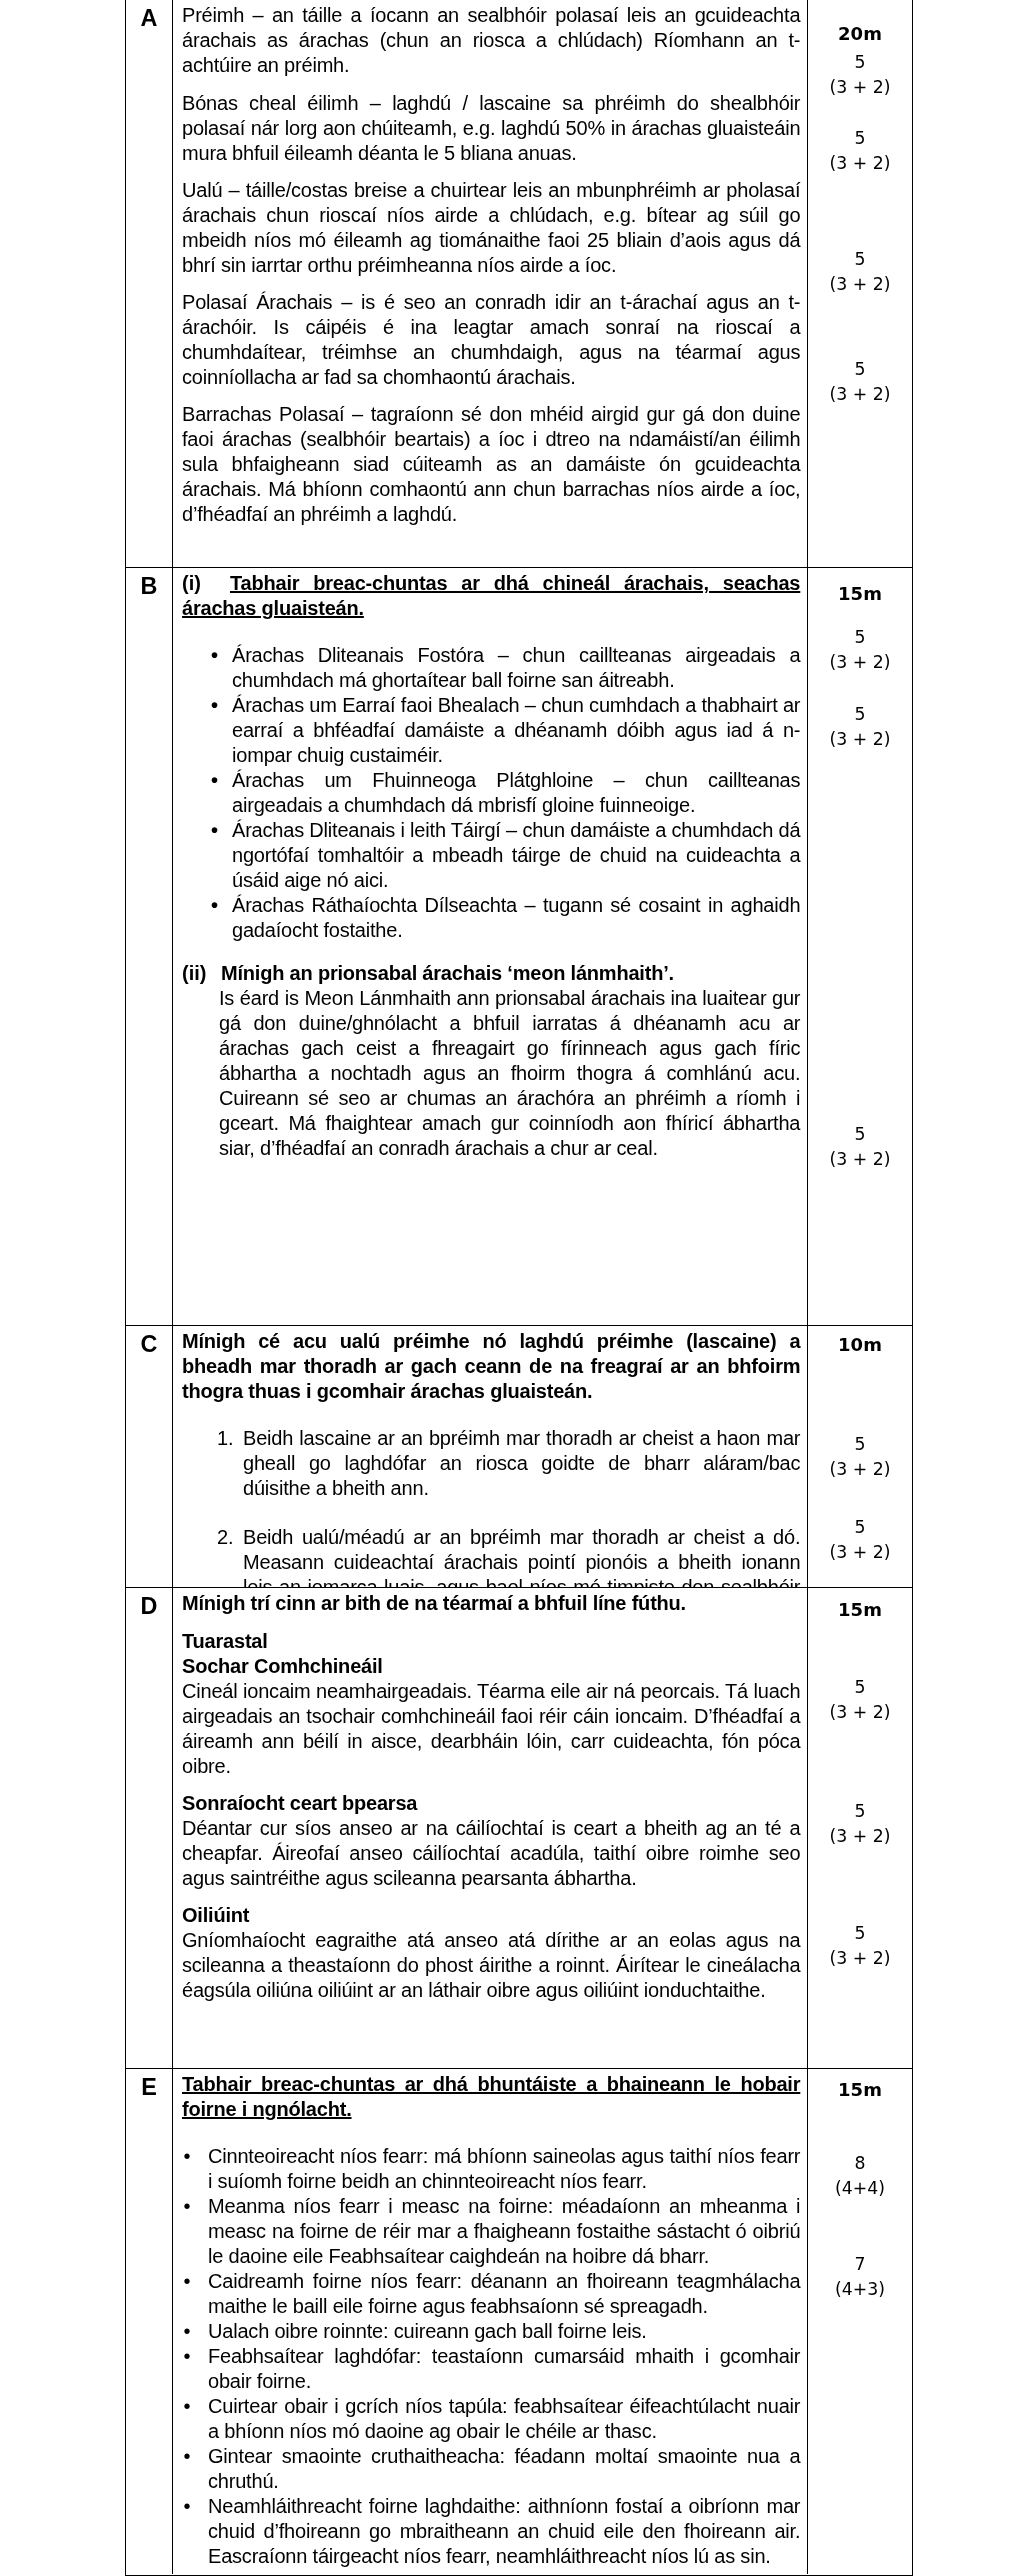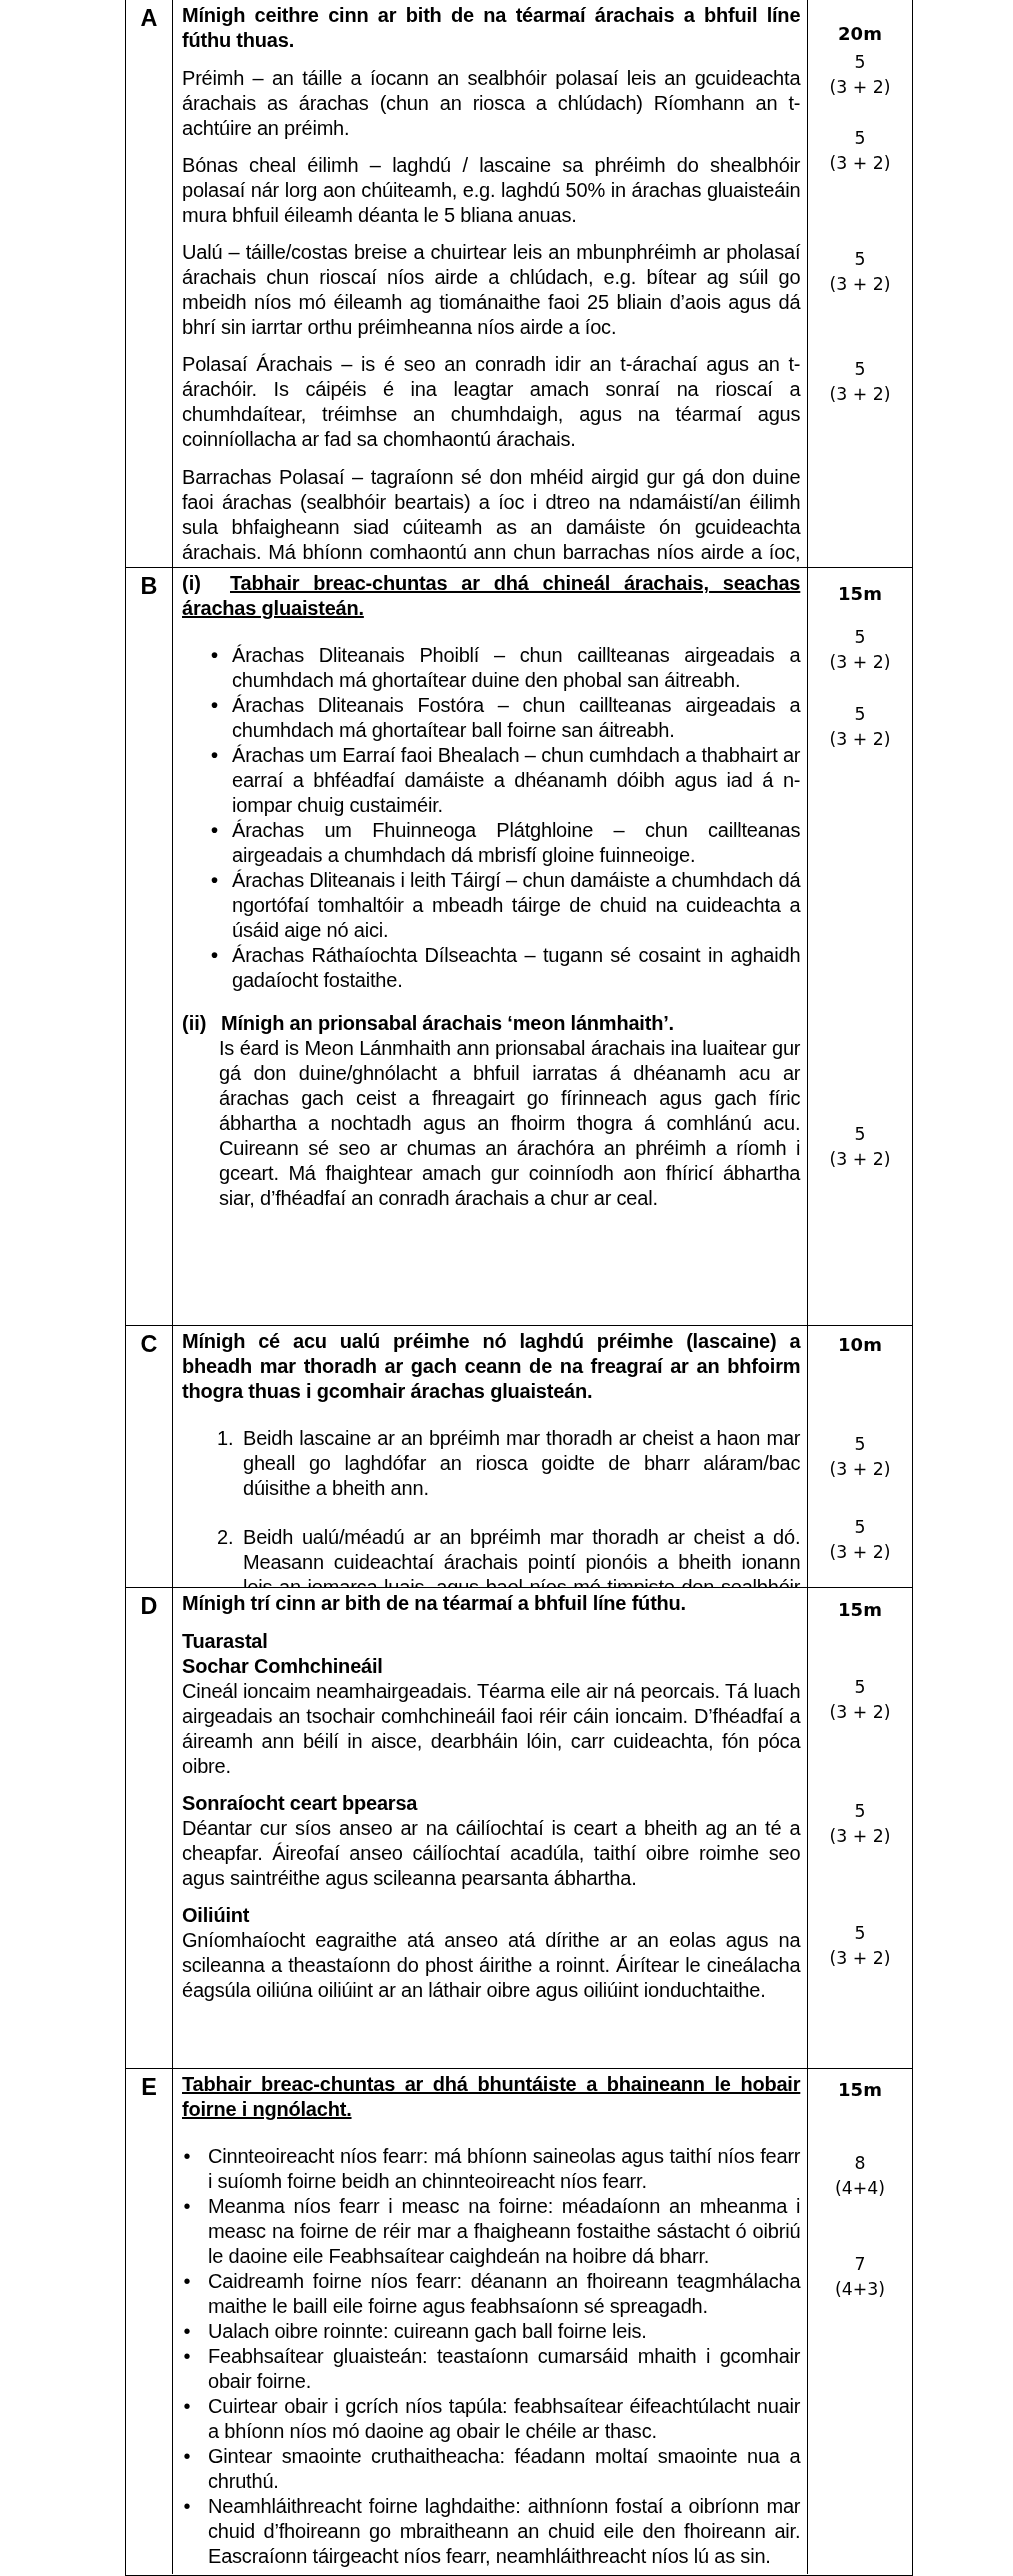--- a/index.html
+++ b/index.html
@@ -57,21 +57,20 @@
 </head>
 <body>
 
 <div class="doc-table">
 
   <section class="trow" style="height:568px">
     <div class="cell-letter">
       <span>A</span>
     </div>
     <div class="cell-text">
-      <p class="q">Mínigh ceithre cinn ar bith de na téarmaí árachais a bhfuil líne fúthu thuas.</p>
       <p class="def"><b>Préimh – </b><span>an táille a íocann an sealbhóir polasaí leis an gcuideachta árachais as árachas (chun an riosca a chlúdach) Ríomhann an t-achtúire an préimh.</span></p>
       <p class="def"><b>Bónas cheal éilimh – </b><span>laghdú / lascaine sa phréimh do shealbhóir polasaí nár lorg aon chúiteamh, e.g. laghdú 50% in árachas gluaisteáin mura bhfuil éileamh déanta le 5 bliana anuas.</span></p>
       <p class="def"><b>Ualú – </b><span>táille/costas breise a chuirtear leis an mbunphréimh ar pholasaí árachais chun rioscaí níos airde a chlúdach, e.g. bítear ag súil go mbeidh níos mó éileamh ag tiománaithe faoi 25 bliain d’aois agus dá bhrí sin iarrtar orthu préimheanna níos airde a íoc.</span></p>
       <p class="def"><b>Polasaí Árachais – </b><span>is é seo an conradh idir an t-árachaí agus an t-árachóir. Is cáipéis é ina leagtar amach sonraí na rioscaí a chumhdaítear, tréimhse an chumhdaigh, agus na téarmaí agus coinníollacha ar fad sa chomhaontú árachais.</span></p>
       <p class="def"><b>Barrachas Polasaí – </b><span>tagraíonn sé don mhéid airgid gur gá don duine faoi árachas (sealbhóir beartais) a íoc i dtreo na ndamáistí/an éilimh sula bhfaigheann siad cúiteamh as an damáiste ón gcuideachta árachais.  Má bhíonn comhaontú ann chun barrachas níos airde a íoc, d’fhéadfaí an phréimh a laghdú.</span></p>
     </div>
     <div class="cell-marks">
       <div class="mhead" style="padding-top:21px">20m</div>
       <div class="mark" style="top:50px">
           <div>5</div>
@@ -92,21 +91,20 @@
     </div>
   </section>
 
   <section class="trow" style="height:758px">
     <div class="cell-letter">
       <span>B</span>
     </div>
     <div class="cell-text">
       <p class="q qgap"><span class="plabel-i">(i)</span><span>Tabhair breac-chuntas ar dhá chineál árachais, seachas árachas gluaisteán.</span></p>
       <ul class="b-list">
-        <li class="blt"><b>Árachas Dliteanais Phoiblí – </b><span>chun caillteanas airgeadais a chumhdach má ghortaítear duine den phobal san áitreabh.</span></li>
         <li class="blt"><b>Árachas Dliteanais Fostóra – </b><span>chun caillteanas airgeadais a chumhdach má ghortaítear ball foirne san áitreabh.</span></li>
         <li class="blt"><b>Árachas um Earraí faoi Bhealach – </b><span>chun cumhdach a thabhairt ar earraí a bhféadfaí damáiste a dhéanamh dóibh agus iad á n-iompar chuig custaiméir.</span></li>
         <li class="blt"><b>Árachas um Fhuinneoga Plátghloine – </b><span>chun caillteanas airgeadais a chumhdach dá mbrisfí gloine fuinneoige.</span></li>
         <li class="blt"><b>Árachas Dliteanais i leith Táirgí – </b><span>chun damáiste a chumhdach dá ngortófaí tomhaltóir a mbeadh táirge de chuid na cuideachta a úsáid aige nó aici.</span></li>
         <li class="blt"><b>Árachas Ráthaíochta Dílseachta – </b><span>tugann sé cosaint in aghaidh gadaíocht fostaithe.</span></li>
       </ul>
       <div class="part-ii">
         <p class="part-ii-head"><span class="plabel-ii">(ii)</span><span>Mínigh an prionsabal árachais ‘meon lánmhaith’.</span></p>
         <p class="part-ii-ans ansline"><span>Is éard is Meon Lánmhaith ann prionsabal árachais ina luaitear gur gá don duine/ghnólacht a bhfuil iarratas á dhéanamh acu ar árachas gach ceist a fhreagairt go fírinneach agus gach </span><b>fíric ábhartha</b><span> a nochtadh agus an fhoirm thogra á comhlánú acu. Cuireann sé seo ar chumas an árachóra an phréimh a ríomh i gceart.  Má fhaightear amach gur coinníodh aon fhíricí ábhartha siar, d’fhéadfaí an conradh árachais a chur ar ceal.</span></p>
       </div>
@@ -187,21 +185,21 @@
     <div class="cell-letter">
       <span>E</span>
     </div>
     <div class="cell-text">
       <p class="q qgap">Tabhair breac-chuntas ar dhá bhuntáiste a bhaineann le hobair foirne i ngnólacht.</p>
       <ul class="e-list">
         <li>Cinnteoireacht níos fearr: má bhíonn saineolas agus taithí níos fearr i suíomh foirne beidh an chinnteoireacht níos fearr.</li>
         <li>Meanma níos fearr i measc na foirne: méadaíonn an mheanma i measc na foirne de réir mar a fhaigheann fostaithe sástacht ó oibriú le daoine eile Feabhsaítear caighdeán na hoibre dá bharr.</li>
         <li>Caidreamh foirne níos fearr: déanann an fhoireann teagmhálacha maithe le baill eile foirne agus feabhsaíonn sé spreagadh.</li>
         <li>Ualach oibre roinnte: cuireann gach ball foirne leis.</li>
-        <li>Feabhsaítear gluaisteán: teastaíonn cumarsáid mhaith i gcomhair obair foirne.</li>
+        <li>Feabhsaítear laghdófar: teastaíonn cumarsáid mhaith i gcomhair obair foirne.</li>
         <li>Cuirtear obair i gcrích níos tapúla: feabhsaítear éifeachtúlacht nuair a bhíonn níos mó daoine ag obair le chéile ar thasc.</li>
         <li>Gintear smaointe cruthaitheacha: féadann moltaí smaointe nua a chruthú.</li>
         <li>Neamhláithreacht foirne laghdaithe: aithníonn fostaí a oibríonn mar chuid d’fhoireann go mbraitheann an chuid eile den fhoireann air. Eascraíonn táirgeacht níos fearr, neamhláithreacht níos lú as sin.</li>
       </ul>
     </div>
     <div class="cell-marks">
       <div class="mhead" style="padding-top:7.8px">15m</div>
       <div class="mark" style="top:82px">
           <div>8</div>
           <div>(4+4)</div>

